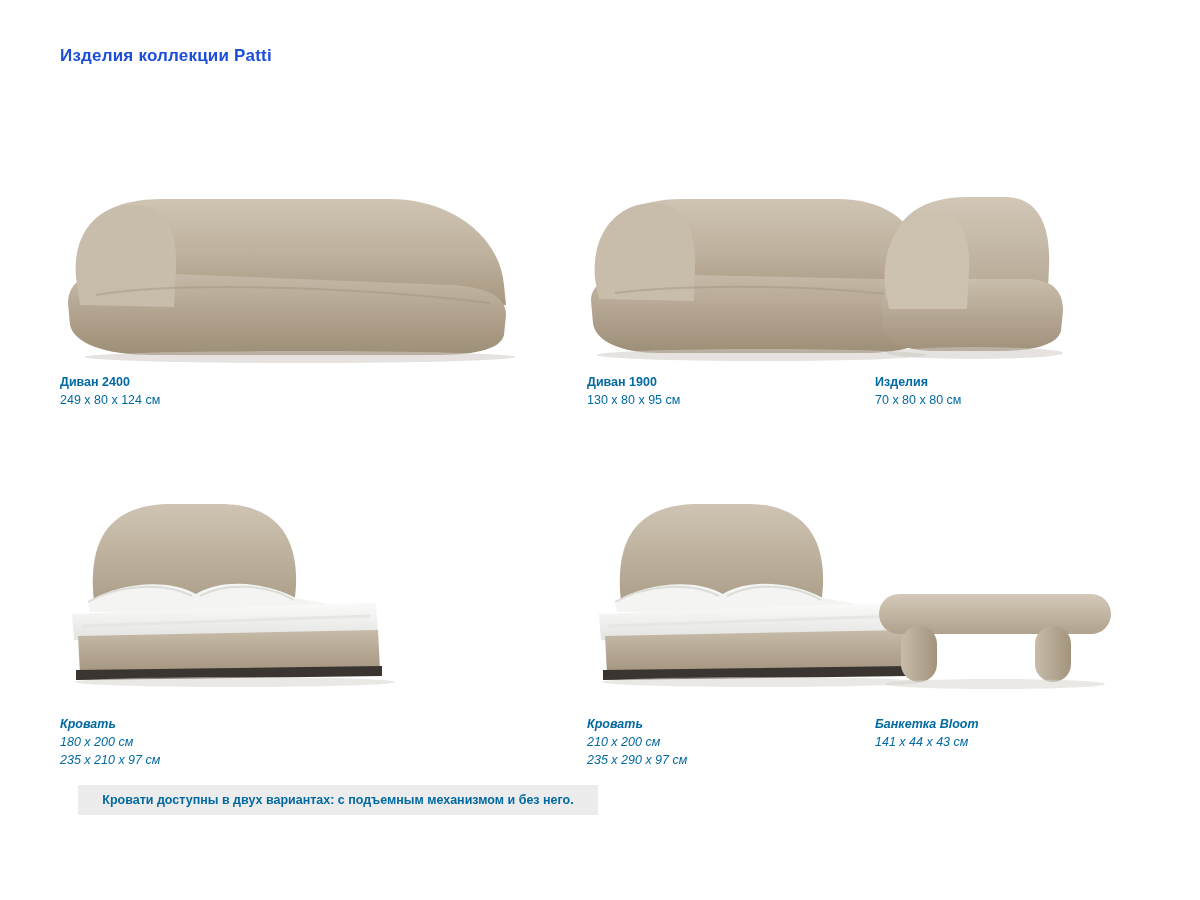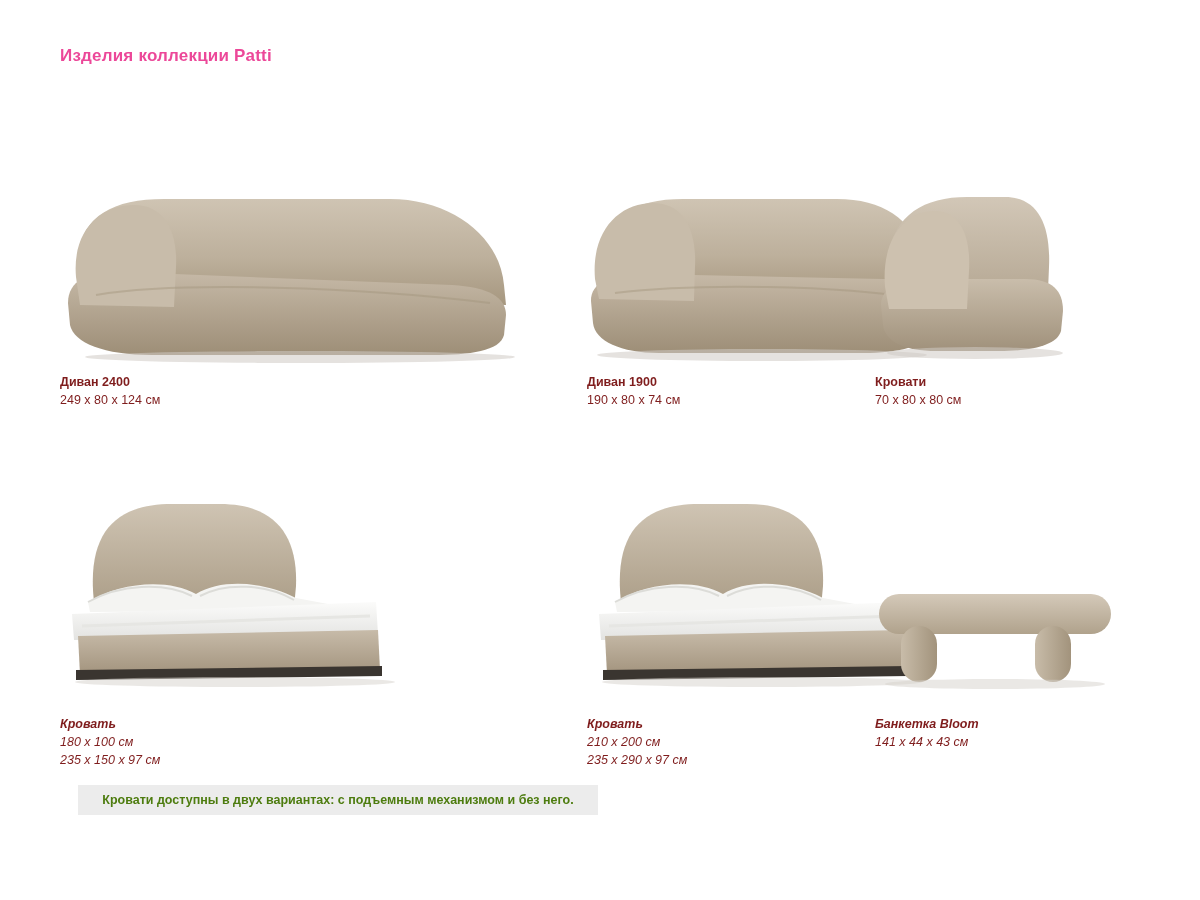--- a/index.html
+++ b/index.html
@@ -20,21 +20,21 @@
     inset: 0;
     background: #fff;
   }
   .page-title {
     position: absolute;
     left: 60px;
     top: 46px;
     font-size: 17px;
     font-weight: bold;
     letter-spacing: 0.2px;
-    color: #ec4899;
+    color: #1d4ed8;
   }
 
   
   .row {
     position: absolute;
     left: 0;
     width: 1200px;
   }
   .row-1 { top: 175px; }
   .row-2 { top: 490px; }
@@ -52,42 +52,42 @@
     width: 100%;
   }
   .art-sofa  { height: 190px; }
   .art-bed   { height: 200px; }
   .art-chair { height: 190px; }
   .art-bench { height: 200px; }
 
   .caption {
     font-size: 12.5px;
     line-height: 18px;
-    color: #7f1d1d;
+    color: #0369a1;
   }
   .caption .name { font-weight: bold; }
   .caption .dim  { font-weight: normal; }
 
   .cap-row1 { position: absolute; top: 198px; }
   .cap-row2 { position: absolute; top: 225px; font-style: italic; }
 
   
   .footnote {
     position: absolute;
     left: 78px;
     top: 785px;
     width: 520px;
     height: 30px;
     background: #ececec;
     display: flex;
     align-items: center;
     justify-content: center;
     font-size: 12.5px;
     font-weight: bold;
-    color: #4d7c0f;
+    color: #0369a1;
   }
 
   
   svg { display: block; }
 </style>
 </head>
 <body>
 
 <div class="page">
 
@@ -142,21 +142,21 @@
           </defs>
           <path d="M10 104 C6 50 38 24 96 24 L250 24 C304 24 336 52 338 104 L338 126 L12 122 Z" fill="url(#g2)"></path>
           <path d="M4 126 C4 106 26 98 58 99 L296 104 C326 105 344 116 344 136 L342 156 C338 172 312 178 276 178 L72 178 C34 178 8 166 6 148 Z" fill="url(#g2b)"></path>
           <path d="M8 104 C4 56 32 28 66 28 C96 28 110 54 108 92 L107 126 L12 124 Z" fill="#c8bcaa"></path>
           <path d="M28 118 C110 108 250 110 334 124" stroke="#a2947d" stroke-width="2" fill="none" opacity="0.45"></path>
           <ellipse cx="175" cy="180" rx="165" ry="6" fill="#cfcac4" opacity="0.55"></ellipse>
         </svg>
       </div>
       <div class="caption cap-row1">
         <div class="name">Диван 1900</div>
-        <div class="dim">190 x 80 x 74 см</div>
+        <div class="dim">130 x 80 x 95 см</div>
       </div>
     </div>
 
     <div class="cell cell-c">
       <div class="art art-chair">
         <svg width="200" height="190" viewBox="0 0 200 190">
           <defs>
             <linearGradient id="g3" x1="0" y1="0" x2="0" y2="1">
               <stop offset="0%" stop-color="#d2c7b7"></stop>
               <stop offset="100%" stop-color="#b0a28d"></stop>
@@ -169,21 +169,21 @@
 
           <path d="M12 110 C8 48 40 22 92 22 L130 22 C162 22 176 48 174 92 L172 140 L14 140 Z" fill="url(#g3)"></path>
 
           <path d="M6 130 C6 112 26 104 56 104 L150 104 C178 104 188 116 188 136 L186 156 C182 170 158 176 124 176 L62 176 C28 176 10 166 8 150 Z" fill="url(#g3b)"></path>
 
           <path d="M10 112 C6 62 32 34 62 36 C86 38 96 62 94 96 L92 134 L14 134 Z" fill="#cdc1af"></path>
           <ellipse cx="100" cy="178" rx="88" ry="6" fill="#cfcac4" opacity="0.55"></ellipse>
         </svg>
       </div>
       <div class="caption cap-row1">
-        <div class="name">Кровати</div>
+        <div class="name">Изделия</div>
         <div class="dim">70 x 80 x 80 см</div>
       </div>
     </div>
   </div>
 
   <div class="row row-2">
 
     <div class="cell cell-a">
       <div class="art art-bed">
         <svg width="350" height="200" viewBox="0 0 350 200">
@@ -211,22 +211,22 @@
           <path d="M12 124 L316 112 L318 144 L14 150 Z" fill="url(#m1)"></path>
           <path d="M22 136 L310 126" stroke="#e6e6e3" stroke-width="3" fill="none"></path>
 
           <path d="M18 146 L318 140 L320 180 L20 184 Z" fill="url(#b2)"></path>
           <path d="M16 180 L322 176 L322 186 L16 190 Z" fill="#3a3530"></path>
           <ellipse cx="175" cy="192" rx="160" ry="5" fill="#d5d1cb" opacity="0.5"></ellipse>
         </svg>
       </div>
       <div class="caption cap-row2">
         <div class="name">Кровать</div>
-        <div class="dim">180 x 100 см</div>
-        <div class="dim">235 x 150 x 97 см</div>
+        <div class="dim">180 x 200 см</div>
+        <div class="dim">235 x 210 x 97 см</div>
       </div>
     </div>
 
     <div class="cell cell-b">
       <div class="art art-bed">
         <svg width="350" height="200" viewBox="0 0 350 200">
           <defs>
             <linearGradient id="b3" x1="0" y1="0" x2="0" y2="1">
               <stop offset="0%" stop-color="#cfc4b3"></stop>
               <stop offset="100%" stop-color="#ab9d87"></stop>

